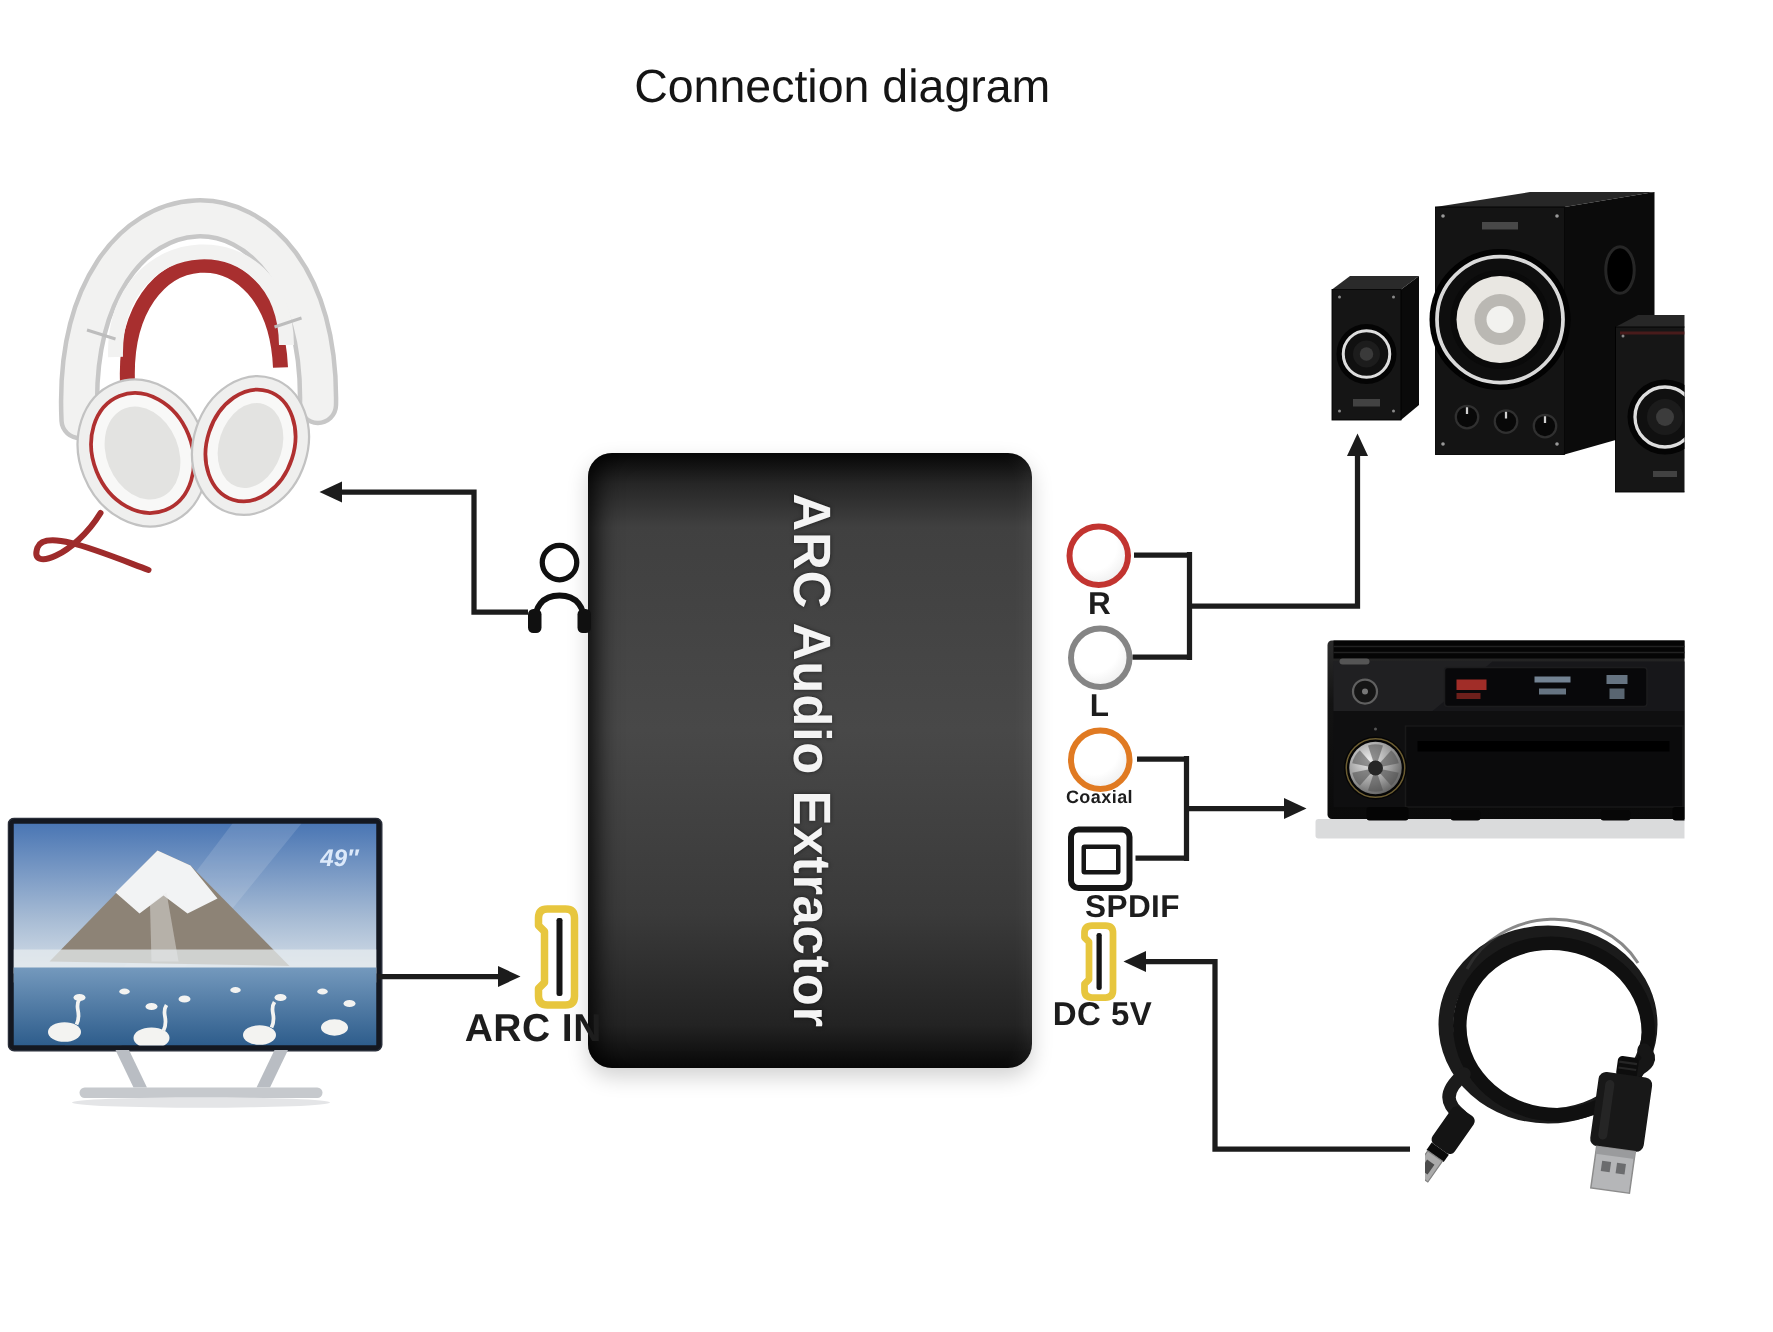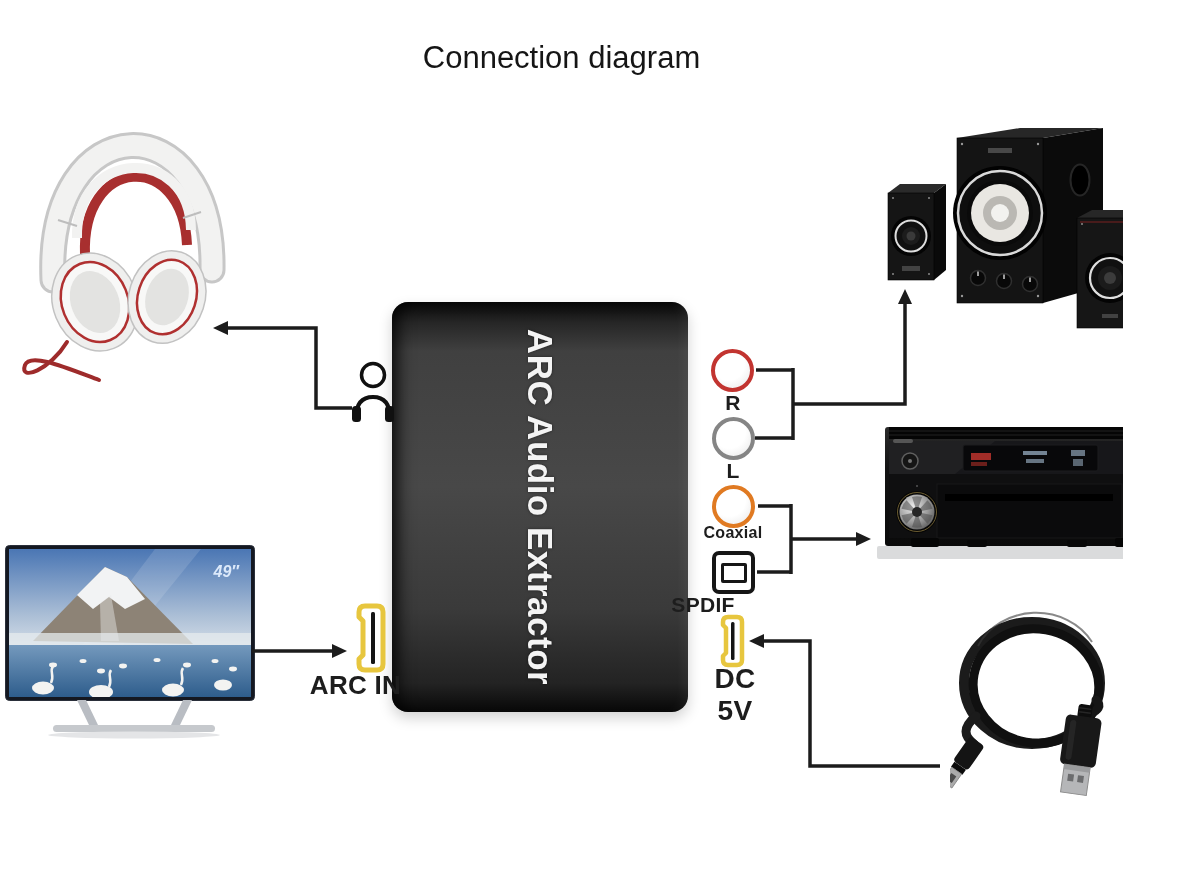--- a/index.html
+++ b/index.html
@@ -135,32 +135,32 @@
   </svg>
   <div class="abs label" style="left:308px;top:670px;width:95px;font-size:26px">ARC IN</div>
 
   <div id="rca-r" class="abs rca" style="left:711px;top:349px"></div>
   <div class="abs label" style="left:713px;top:391px;width:40px">R</div>
 
   <div id="rca-l" class="abs rca" style="left:712px;top:417px"></div>
   <div class="abs label" style="left:713px;top:459px;width:40px">L</div>
 
   <div id="rca-coax" class="abs rca" style="left:712px;top:485px"></div>
-  <div class="abs label" style="left:691px;top:524px;width:84px;font-size:16px">Coaxial</div>
+  <div class="abs label" style="left:691px;top:524px;width:84px;font-size:12px">Coaxial</div>
 
   <div id="spdif-port" class="abs" style="left:712px;top:551px">
     <div class="inner"></div>
   </div>
-  <div class="abs label" style="left:664px;top:593px;width:78px">SPDIF</div>
+  <div class="abs label" style="left:716px;top:593px;width:78px">SPDIF</div>
 
   <svg class="abs" style="left:716px;top:614px" width="32" height="54" viewBox="0 0 32 54">
     <path d="M 12 3 L 21 3 Q 26 3 26 8 L 26 46 Q 26 51 21 51 L 12 51 Q 7 51 7 46 L 7 42 L 10 39 L 10 14 L 7 11 L 7 8 Q 7 3 12 3 Z" fill="#ffffff" stroke="#e7c63e" stroke-width="4.5" stroke-linejoin="round"></path>
     <rect x="15" y="8" width="3.5" height="38" rx="1.5" fill="#151515"></rect>
   </svg>
-  <div class="abs label" style="left:695px;top:663px;width:80px;font-size:28px">DC 5V</div>
+  <div class="abs label" style="left:695px;top:663px;width:80px;font-size:22px">DC 5V</div>
 
   <svg class="abs" style="left:870px;top:118px" width="300" height="215" viewBox="0 0 300 215">
 
     <g>
       <polygon points="18,75 64,75 76,66 30,66" fill="#2a2a2a"></polygon>
       <polygon points="64,75 76,66 76,152 64,162" fill="#0a0a0a"></polygon>
       <rect x="18" y="75" width="46" height="87" fill="#151515" stroke="#000" stroke-width=".6"></rect>
       <circle cx="41" cy="118" r="20" fill="#040404"></circle>
       <circle cx="41" cy="118" r="15.5" fill="#101010" stroke="#dedede" stroke-width="2"></circle>
       <circle cx="41" cy="118" r="9" fill="#1c1c1c"></circle>

